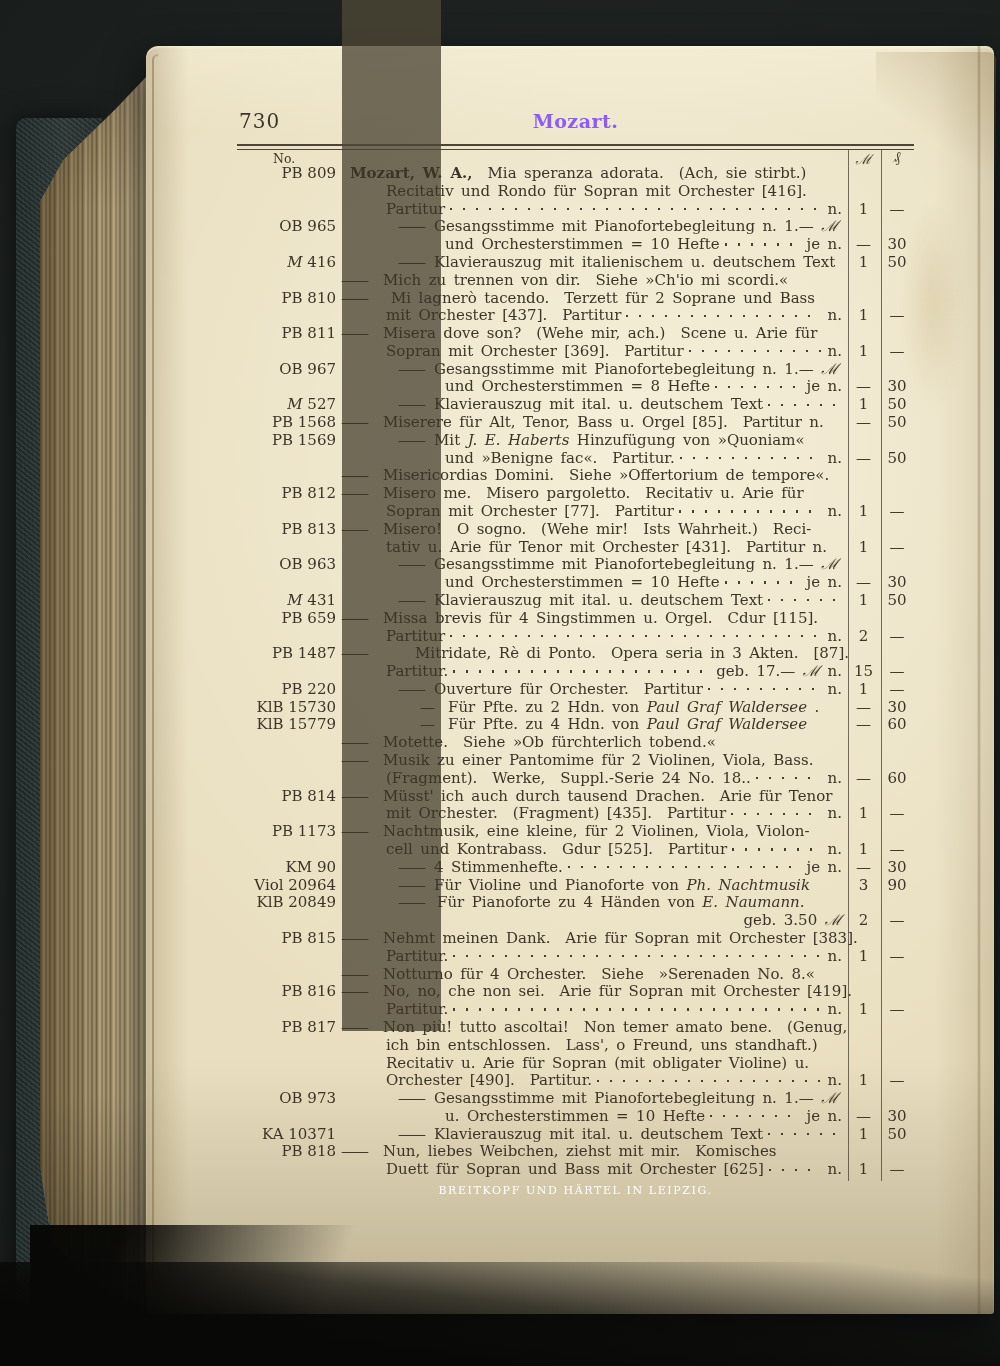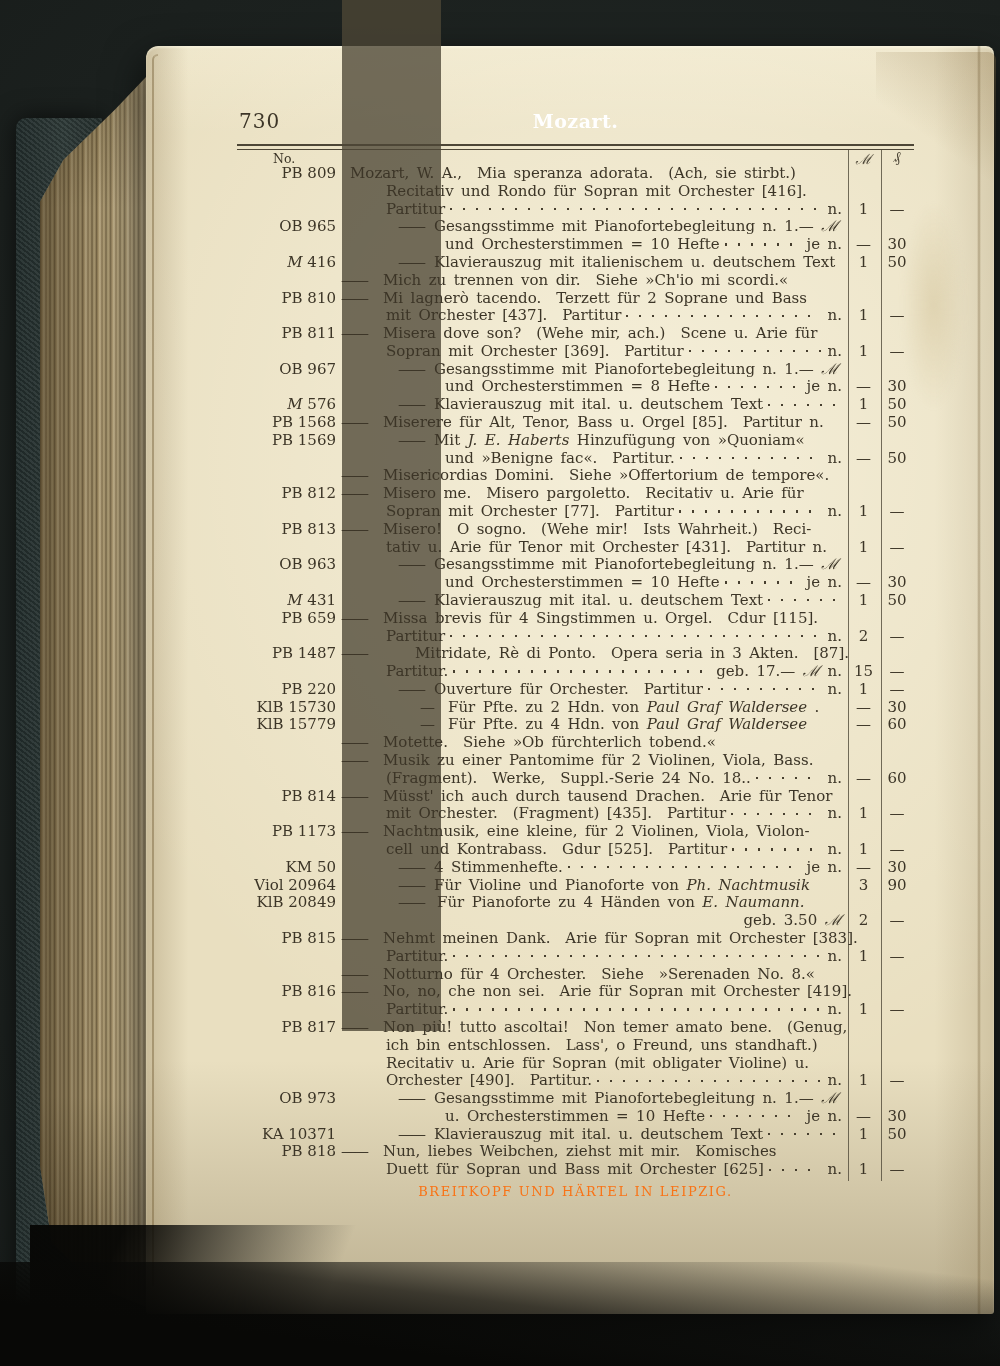--- a/index.html
+++ b/index.html
@@ -76,43 +76,43 @@
     position:absolute;left:0;top:1262px;width:1000px;height:104px;
     background:linear-gradient(187deg, rgba(9,9,7,0) 8%, rgba(9,9,7,0.72) 45%, #080806 72%);
     pointer-events:none;
   }
   
   .content{
     position:absolute;left:237px;top:0;width:677px;height:1366px;
     color:#3c3527;
   }
   .pageno{position:absolute;left:2px;top:109px;font-size:20px;letter-spacing:1px;}
-  .title{position:absolute;left:0;top:110px;width:100%;text-align:center;font-weight:bold;font-size:19px;letter-spacing:0.5px;color:#ffffff;}
+  .title{position:absolute;left:0;top:110px;width:100%;text-align:center;font-weight:bold;font-size:19px;letter-spacing:0.5px;color:#8b5cf6;}
   .dblrule{position:absolute;left:0;top:144px;width:677px;height:3px;
     border-top:2px solid #4d4636;border-bottom:1px solid #4d4636;}
   .colhead-no{position:absolute;left:36px;top:151px;font-size:12.5px;}
   .colhead-m{position:absolute;left:611px;top:149px;width:31px;text-align:center;font-size:14px;font-style:italic;color:#4a4334;}
   .colhead-pf{position:absolute;left:644px;top:149px;width:32px;text-align:center;font-size:14px;font-style:italic;color:#4a4334;}
   .vr{position:absolute;top:150px;height:1031px;width:1.4px;background:#4d4636;opacity:0.78;}
   .vr.no{left:105px}.vr.m{left:611px}.vr.pf{left:644px}
   .rows{position:absolute;left:0;top:0;width:677px;}
   .row{position:absolute;left:0;width:677px;height:18px;font-size:15px;line-height:18px;}
   .no{position:absolute;left:0;top:0;width:99px;text-align:right;white-space:pre;}
   .dash{position:absolute;top:0;white-space:pre;letter-spacing:-2px;}
   .txt{position:absolute;top:0;right:72px;display:flex;align-items:baseline;white-space:pre;word-spacing:0.18em;}
   .txt.rt{justify-content:flex-end;}
   .lead{flex:1 1 auto;min-width:6px;position:relative;margin:0 7px 0 5px;}
   .lead::after{content:"";position:absolute;left:0;right:0;bottom:3.5px;height:2.2px;
     background:repeating-linear-gradient(90deg, #473f2f 0 2.2px, transparent 2.2px 13px);}
-  .b{font-weight:normal;}
+  .b{font-weight:bold;}
   .i{font-style:italic;}
   .mcell{position:absolute;left:611px;top:0;width:31px;text-align:center;}
   .pfcell{position:absolute;left:644px;top:0;width:32px;text-align:center;}
   .footer{position:absolute;left:0;top:1184px;width:677px;text-align:center;
-    font-size:13px;letter-spacing:1.6px;color:#f97316;white-space:pre;}
+    font-size:11px;letter-spacing:1.6px;color:#ffffff;white-space:pre;}
 </style>
 </head>
 <body>
 
 <div class="book-cover">
   <div class="cover-marble"></div>
   <div class="cover-marble b"></div>
 </div>
 <div class="page-edges"></div>
 
@@ -163,21 +163,21 @@
         <span class="mcell">1</span>
         <span class="pfcell">50</span>
       </div>
       <div class="row" style="top: 270.74px;">
         <span class="dash" style="left: 104px;">——</span>
         <span class="txt" style="left: 146px;"><span>Mich zu trennen von dir.  Siehe »Ch'io mi scordi.«</span></span>
       </div>
       <div class="row" style="top: 288.53px;">
         <span class="no"><span>PB 810</span></span>
         <span class="dash" style="left: 104px;">——</span>
-        <span class="txt" style="left: 146px; text-align: center;"><span>Mi lagnerò tacendo.  Terzett für 2 Soprane und Bass</span></span>
+        <span class="txt" style="left: 154px; text-align: center;"><span>Mi lagnerò tacendo.  Terzett für 2 Soprane und Bass</span></span>
       </div>
       <div class="row" style="top: 306.32px;">
         <span class="txt" style="left: 149px;"><span>mit Orchester [437].  Partitur</span><span class="lead"></span><span><span>n.</span></span></span>
         <span class="mcell">1</span>
         <span class="pfcell">—</span>
       </div>
       <div class="row" style="top: 324.11px;">
         <span class="no"><span>PB 811</span></span>
         <span class="dash" style="left: 104px;">——</span>
         <span class="txt" style="left: 146px;"><span>Misera dove son?  (Wehe mir, ach.)  Scene u. Arie für</span></span>
@@ -191,21 +191,21 @@
         <span class="no"><span>OB 967</span></span>
         <span class="dash" style="left: 161px;">——</span>
         <span class="txt" style="left: 197px;"><span>Gesangsstimme mit Pianofortebegleitung n. 1.— </span><span class="i">ℳ</span></span>
       </div>
       <div class="row" style="top: 377.48px;">
         <span class="txt" style="left: 208px;"><span>und Orchesterstimmen = 8 Hefte</span><span class="lead"></span><span><span>je n.</span></span></span>
         <span class="mcell">—</span>
         <span class="pfcell">30</span>
       </div>
       <div class="row" style="top: 395.27px;">
-        <span class="no"><span class="i">M</span><span> 576</span></span>
+        <span class="no"><span class="i">M</span><span> 527</span></span>
         <span class="dash" style="left: 161px;">——</span>
         <span class="txt" style="left: 197px;"><span>Klavierauszug mit ital. u. deutschem Text</span><span class="lead"></span><span><span></span></span></span>
         <span class="mcell">1</span>
         <span class="pfcell">50</span>
       </div>
       <div class="row" style="top: 413.06px;">
         <span class="no"><span>PB 1568</span></span>
         <span class="dash" style="left: 104px;">——</span>
         <span class="txt" style="left: 146px;"><span>Miserere für Alt, Tenor, Bass u. Orgel [85].  Partitur n.</span></span>
         <span class="mcell">—</span>
@@ -330,21 +330,21 @@
         <span class="no"><span>PB 1173</span></span>
         <span class="dash" style="left: 104px;">——</span>
         <span class="txt" style="left: 146px;"><span>Nachtmusik, eine kleine, für 2 Violinen, Viola, Violon-</span></span>
       </div>
       <div class="row" style="top: 840.02px;">
         <span class="txt" style="left: 149px;"><span>cell und Kontrabass.  Gdur [525].  Partitur</span><span class="lead"></span><span><span>n.</span></span></span>
         <span class="mcell">1</span>
         <span class="pfcell">—</span>
       </div>
       <div class="row" style="top: 857.81px;">
-        <span class="no"><span>KM 50</span></span>
+        <span class="no"><span>KM 90</span></span>
         <span class="dash" style="left: 161px;">——</span>
         <span class="txt" style="left: 197px;"><span>4 Stimmenhefte.</span><span class="lead"></span><span><span>je n.</span></span></span>
         <span class="mcell">—</span>
         <span class="pfcell">30</span>
       </div>
       <div class="row" style="top: 875.6px;">
         <span class="no"><span>Viol 20964</span></span>
         <span class="dash" style="left: 161px;">——</span>
         <span class="txt" style="left: 197px;"><span>Für Violine und Pianoforte von </span><span class="i">Ph. Nachtmusik</span></span>
         <span class="mcell">3</span>

